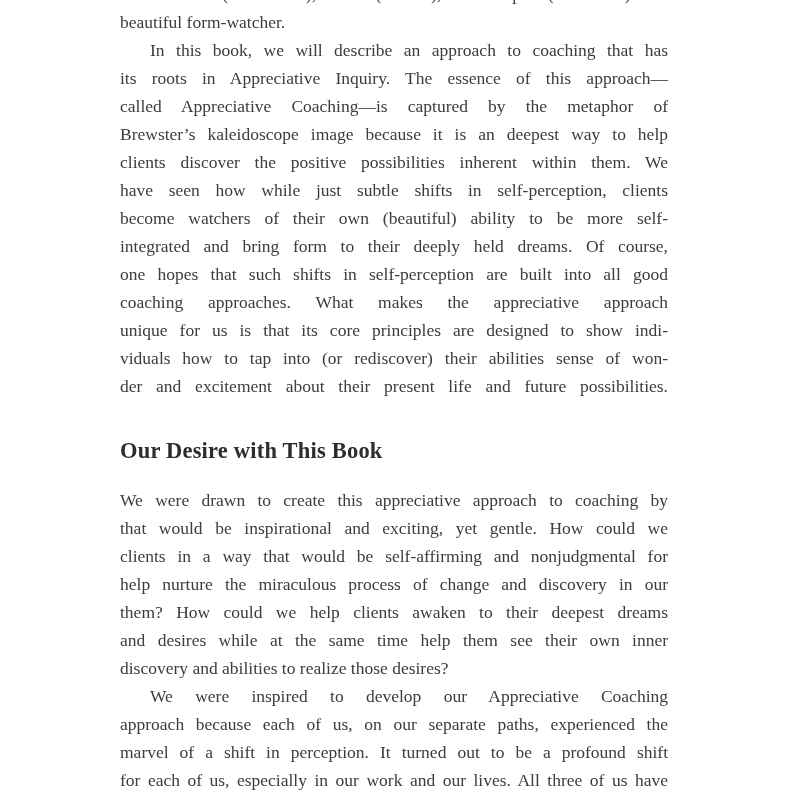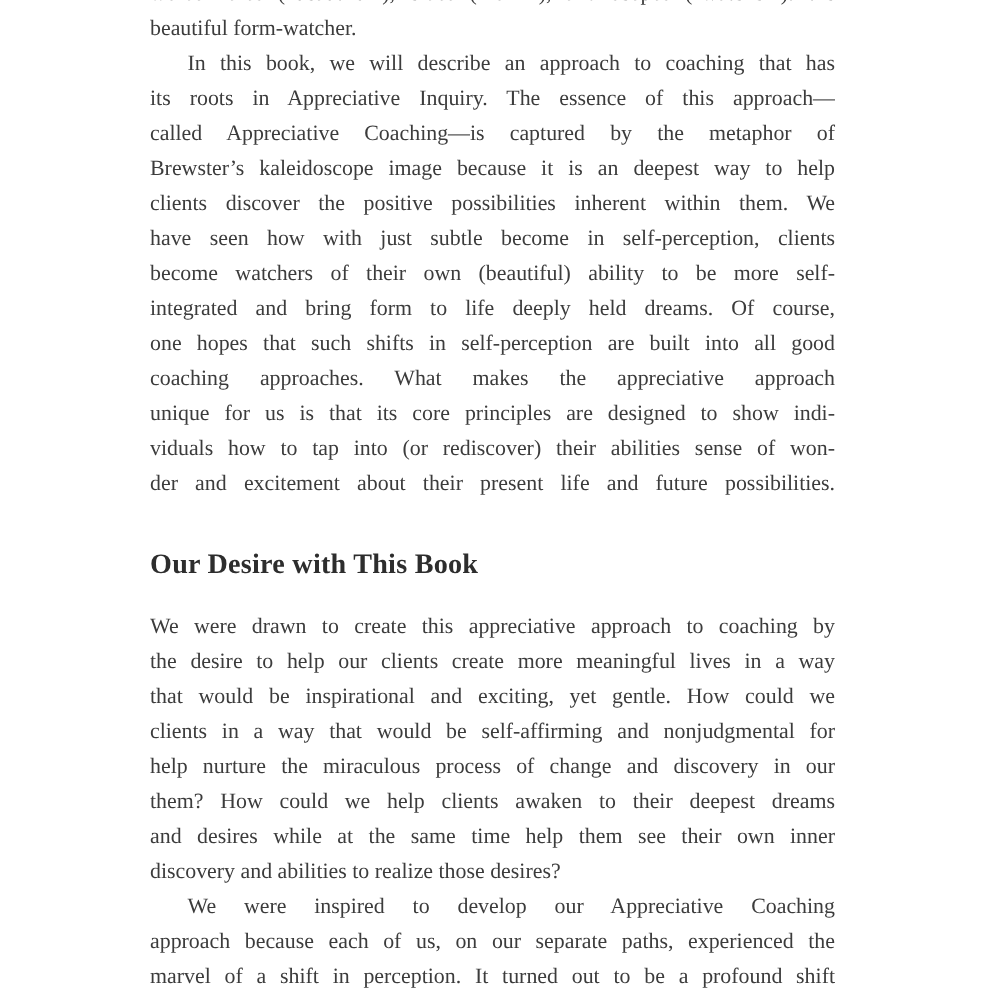--- a/index.html
+++ b/index.html
@@ -58,31 +58,30 @@
 
 <div class="page">
   <div class="text-block">
       <div class="line clipped-top">words kalos (“beautiful”), eidos (“form”), and scopos (“watcher”): the</div>
       <div class="line left">beautiful form-watcher.</div>
       <div class="line indent">In this book, we will describe an approach to coaching that has</div>
       <div class="line">its roots in Appreciative Inquiry. The essence of this approach—</div>
       <div class="line">called Appreciative Coaching—is captured by the metaphor of</div>
       <div class="line">Brewster’s kaleidoscope image because it is an deepest way to help</div>
       <div class="line">clients discover the positive possibilities inherent within them. We</div>
-      <div class="line">have seen how with just subtle become in self-perception, clients</div>
+      <div class="line">have seen how while just subtle shifts in self-perception, clients</div>
       <div class="line">become watchers of their own (beautiful) ability to be more self-</div>
-      <div class="line">integrated and bring form to life deeply held dreams. Of course,</div>
+      <div class="line">integrated and bring form to their deeply held dreams. Of course,</div>
       <div class="line">one hopes that such shifts in self-perception are built into all good</div>
       <div class="line">coaching approaches. What makes the appreciative approach</div>
       <div class="line">unique for us is that its core principles are designed to show indi-</div>
       <div class="line">viduals how to tap into (or rediscover) their abilities sense of won-</div>
       <div class="line">der and excitement about their present life and future possibilities.</div>
       <div class="line heading">Our Desire with This Book</div>
       <div class="line">We were drawn to create this appreciative approach to coaching by</div>
-      <div class="line">the desire to help our clients create more meaningful lives in a way</div>
       <div class="line">that would be inspirational and exciting, yet gentle. How could we</div>
       <div class="line">clients in a way that would be self-affirming and nonjudgmental for</div>
       <div class="line">help nurture the miraculous process of change and discovery in our</div>
       <div class="line">them? How could we help clients awaken to their deepest dreams</div>
       <div class="line">and desires while at the same time help them see their own inner</div>
       <div class="line left">discovery and abilities to realize those desires?</div>
       <div class="line indent">We were inspired to develop our Appreciative Coaching</div>
       <div class="line">approach because each of us, on our separate paths, experienced the</div>
       <div class="line">marvel of a shift in perception. It turned out to be a profound shift</div>
       <div class="line clipped-bottom">for each of us, especially in our work and our lives. All three of us have</div>

